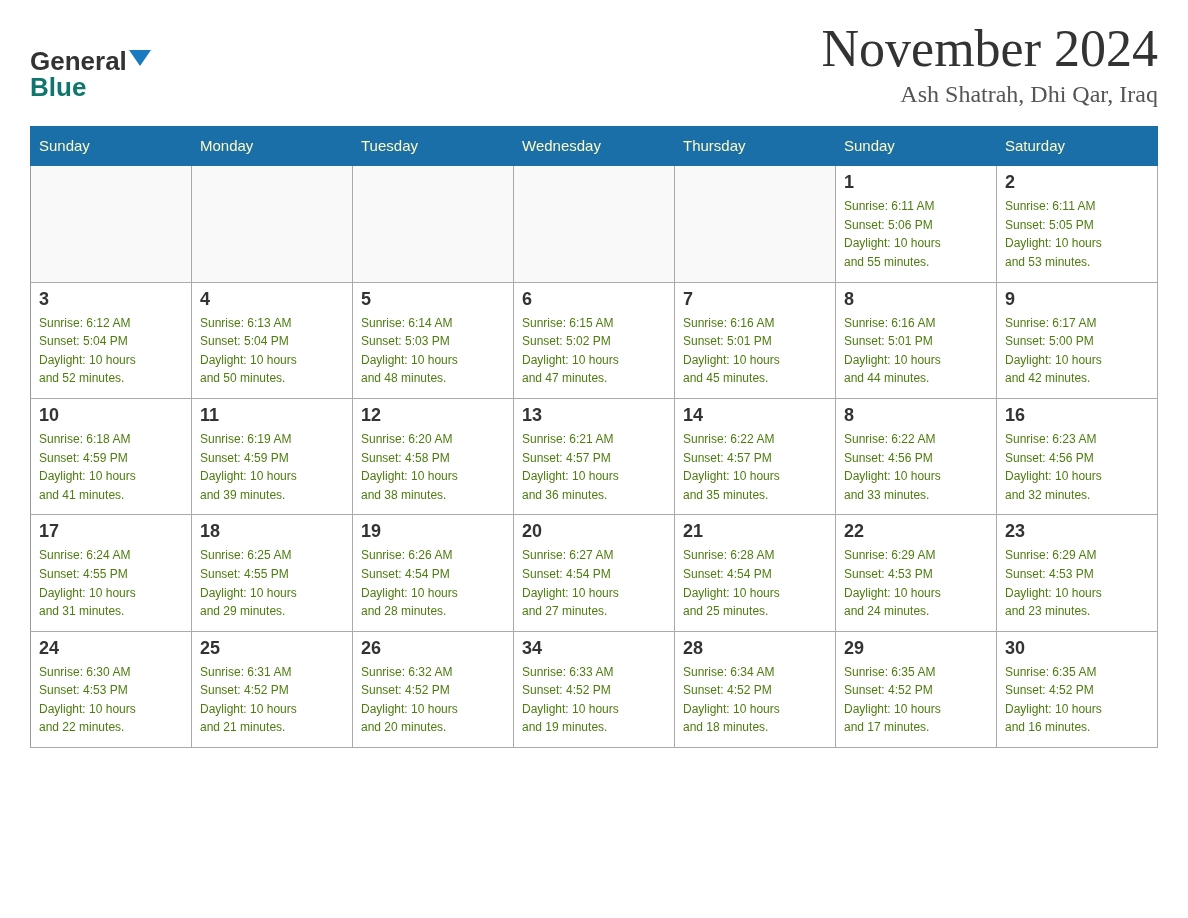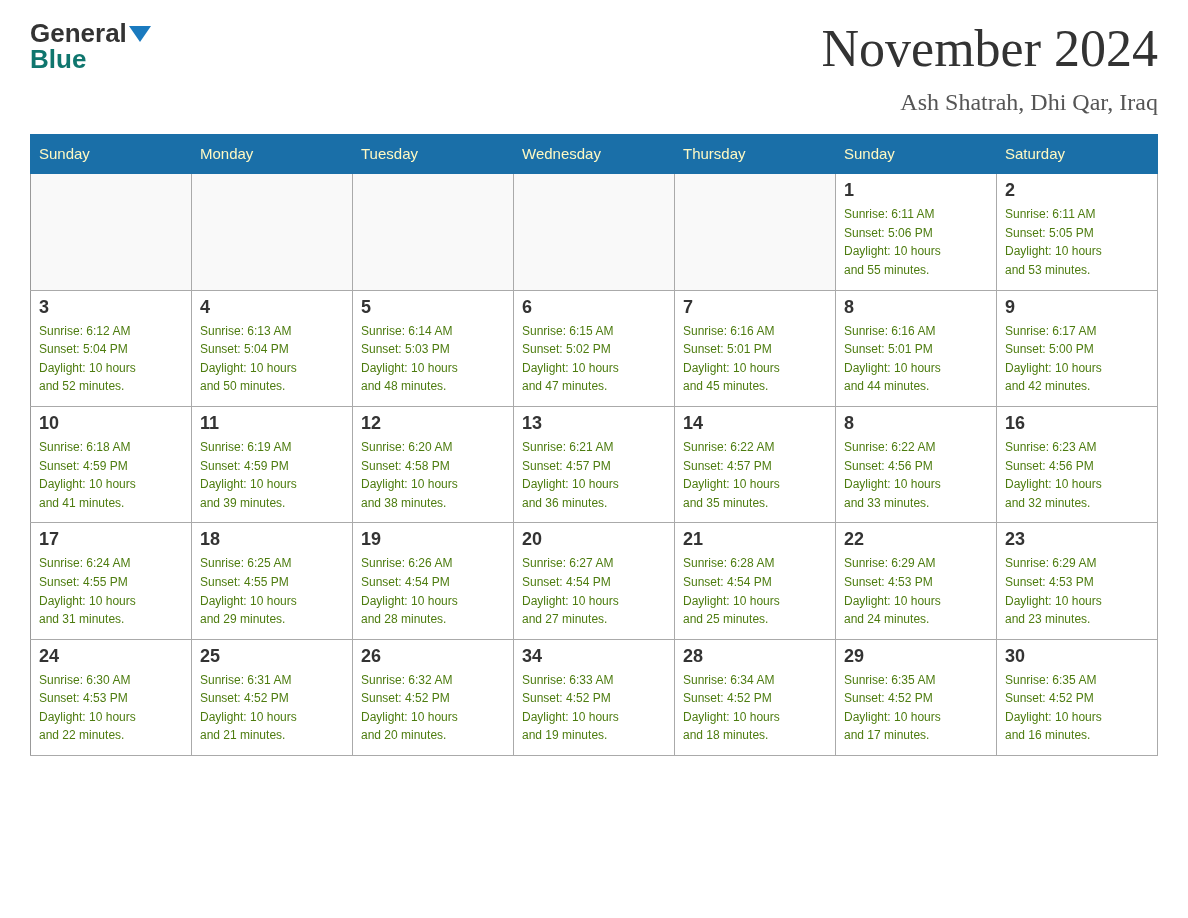--- a/index.html
+++ b/index.html
@@ -29,36 +29,37 @@
       line-height: 1;
     }
     .logo-blue {
       font-size: 26px;
       font-weight: bold;
       color: #0f766e;
       line-height: 1;
     }
     .logo-row {
       display: flex;
-      align-items: center;
+      align-items: flex-start;
+      margin-top: 28px;
     }
     .title-area {
       text-align: right;
       font-family: Liberation Serif, serif;
     }
     .month-title {
       font-size: 52px;
       font-weight: normal;
       color: #333;
       line-height: 1.1;
     }
     .location-title {
       font-size: 24px;
       color: #555;
-      margin-top: 12px;
+      margin-top: 4px;
     }
     .calendar {
       width: 100%;
       border-collapse: collapse;
       table-layout: fixed;
     }
     .calendar thead tr th {
       background: #1a6fa8;
       color: #fef9c3;
       font-size: 15px;

